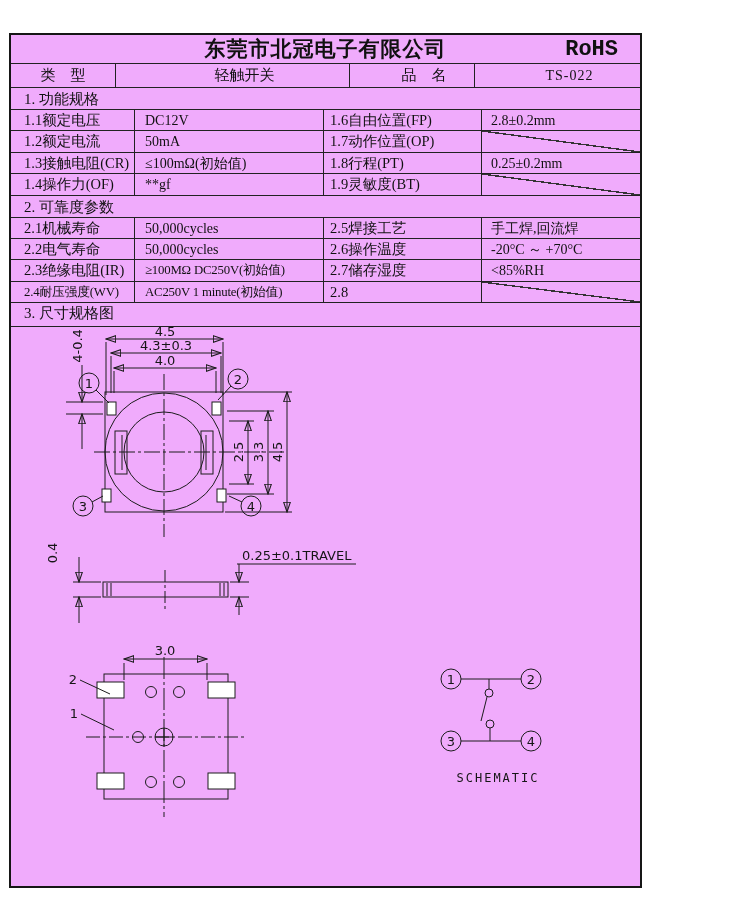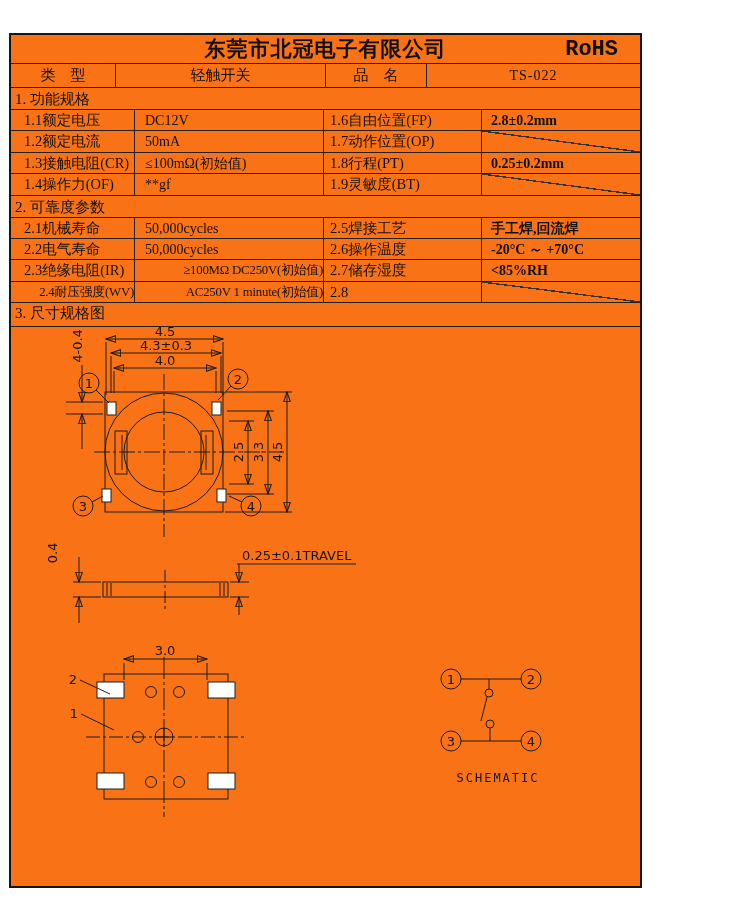--- a/index.html
+++ b/index.html
@@ -1,49 +1,49 @@
 <!DOCTYPE html>
 <html><head>
 <meta charset="utf-8">
 <style>
   * { margin:0; padding:0; box-sizing:border-box; }
   html,body { width:739px; height:919px; background:#ffffff; overflow:hidden;
               font-family:"Liberation Serif", serif; color:#111; }
   .sheet {
     position:absolute; left:9px; top:33px; width:633px; height:855px;
-    border:2px solid #161616; background:#f97316;
+    border:2px solid #161616; background:#f0abfc;
   }
   
   .title-row { position:relative; height:29px; border-bottom:1px solid #222;
                text-align:center; }
   .company { font-size:21px; font-weight:bold; line-height:29px; letter-spacing:1px; }
   .rohs { position:absolute; right:22px; top:0; font-size:22px; font-weight:600;
           line-height:29px; font-family:Liberation Mono, monospace; }
   
   .type-row { display:grid; grid-template-columns:105px 210px 101px auto;
-              height:24px; border-bottom:1px solid #222; }
+              height:24px; border-bottom:1px solid #222;gap:24px; }
   .type-row > div { border-right:1px solid #222; text-align:center;
                     font-size:15px; line-height:23px; }
   .type-row > div:last-child { border-right:none; }
   .type-row .latin { font-size:14px; letter-spacing:1px; }
   
-  .sec-h { height:22px; line-height:22px; font-size:15px; padding-left:4px;
+  .sec-h { height:22px; line-height:22px; font-size:15px; padding-left:13px;
            border-bottom:1px solid #222; }
   .sec-h.last { height:24px; line-height:21px; }
   
   .row { display:grid; grid-template-columns:124px 189px 158px auto;
          height:21.4px; border-bottom:1px solid #222; }
   .row > div { border-right:1px solid #222; font-size:14.5px; line-height:21px;
                white-space:nowrap; overflow:hidden; }
   .row > div:last-child { border-right:none; }
   .c-l1 { padding-left:13px; }
   .c-v1 { padding-left:10px; font-size:14px !important; }
   .c-l2 { padding-left:6px; }
-  .c-v2 { padding-left:9px; font-size:14px !important;font-weight:bold; }
-  .tight { font-size:12.8px !important; letter-spacing:-0.2px;text-align:right; }
+  .c-v2 { padding-left:9px; font-size:14px !important; }
+  .tight { font-size:12.8px !important; letter-spacing:-0.2px; }
   .na { background:linear-gradient(to right top,
         transparent calc(50% - 0.7px), #333 calc(50% - 0.7px),
         #333 calc(50% + 0.7px), transparent calc(50% + 0.7px)); }
   
   .drawing { width:629px; height:539px; }
   svg text { font-family:"DejaVu Sans", sans-serif; font-size:13px; fill:#161616; }
   svg .cap { font-family:"DejaVu Sans Mono", monospace; font-size:12px; letter-spacing:2px; }
   svg line, svg rect, svg circle, svg path, svg polyline
       { stroke:#1c1c1c; stroke-width:1; fill:none; }
   svg rect.pad { fill:#ffffff; }

